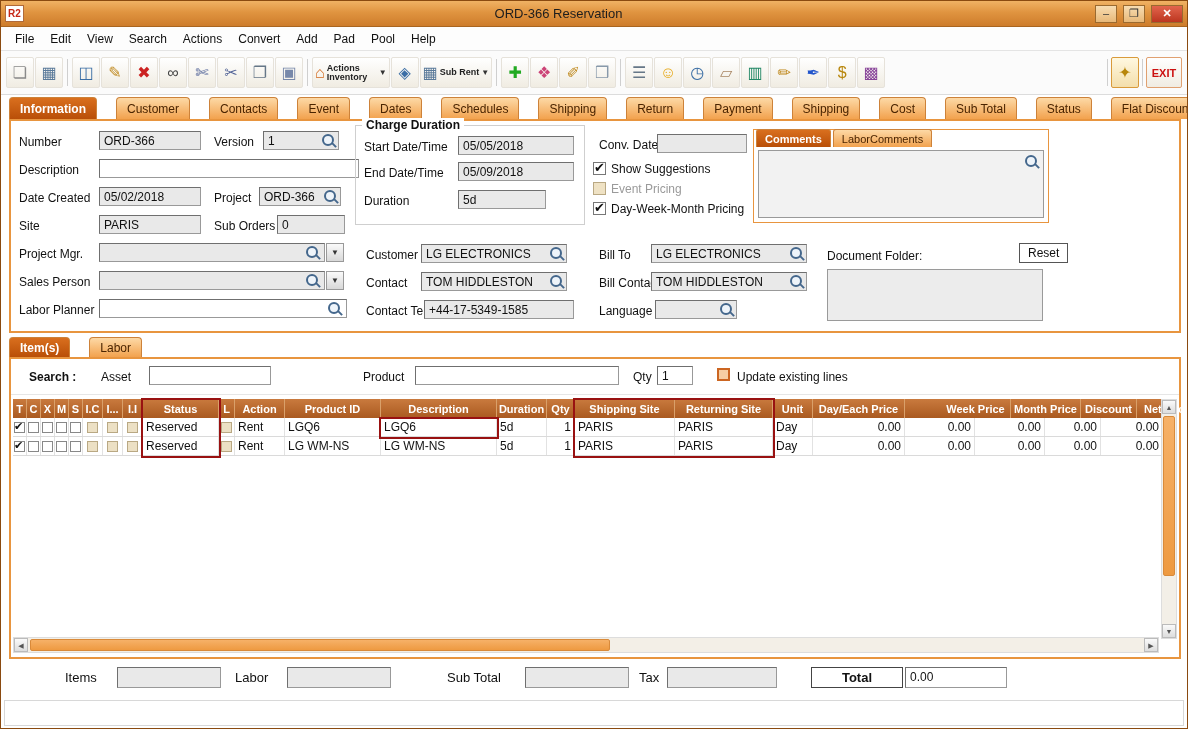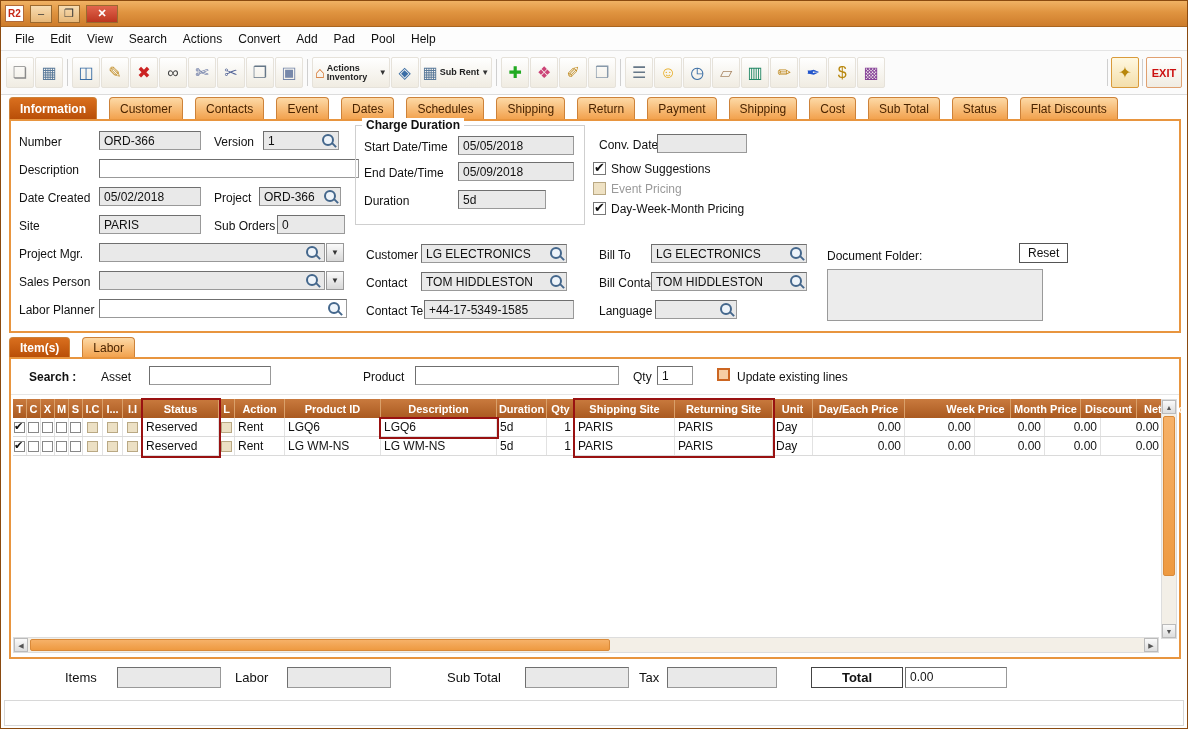--- a/index.html
+++ b/index.html
@@ -30,21 +30,21 @@
   .tbtn{min-width:28px;height:31px;border:1px solid #e6e2da;background:linear-gradient(#ffffff,#f0ece2);
     display:flex;align-items:center;justify-content:center;gap:2px;font-size:16px;border-radius:2px;padding:0 2px;cursor:default}
   .tbtn .lab{font-size:9px;font-weight:bold;color:#222;line-height:9px;text-align:left;max-width:50px}
   .tbtn .ddg{font-size:8px;color:#333}
   .tsep{width:1px;height:27px;background:#cfcfcf;margin:0 3px}
   .tbtn.hl{border:1px solid #d99a3a;background:linear-gradient(#fff8e0,#f3deab)}
   .tbtn.exit{font-size:11px;font-weight:bold;color:#cc1111;width:36px;border:1px solid #e0a070}
 
   
   .tabsrow{position:absolute;left:8px;display:flex;align-items:flex-end}
-  .tab{height:22px;display:flex;align-items:center;padding:0 10px;margin-right:12px;border:1px solid #cd8239;border-bottom:none;
+  .tab{height:22px;display:flex;align-items:center;padding:0 10px;margin-right:19px;border:1px solid #cd8239;border-bottom:none;
     border-radius:4px 4px 0 0;background:linear-gradient(#fdd9a6,#f2a24e);color:#4a2400;font-size:12px;white-space:nowrap;cursor:default}
   .tab.selected{background:linear-gradient(#d96f1e,#b94f08);color:#fff;font-weight:bold}
   .tab.small{height:20px;font-size:12px}
 
   
   .panel{position:absolute;background:#fff;border:2px solid #e8953f}
   .info-panel{top:118px;left:8px;width:1172px;height:214px}
   .items-panel{top:356px;left:8px;width:1172px;height:302px}
 
   .lbl{position:absolute;color:#111;white-space:nowrap}
@@ -113,20 +113,21 @@
 
   .statusbar{position:absolute;left:3px;right:3px;bottom:2px;height:26px;background:#fff;border:1px solid #d8d8d8}
 </style>
 </head>
 <body>
 
 <div class="window">
 
   <div class="titlebar">
     <span class="app-icon">R2</span>
+    <span class="title">ORD-366 Reservation</span>
     <span class="wc">–</span>
     <span class="wc">❐</span>
     <span class="wc close">✕</span>
   </div>
 
   <div class="menubar" id="menu-bar">
       <div class="menu-item">File</div>
       <div class="menu-item">Edit</div>
       <div class="menu-item">View</div>
       <div class="menu-item">Search</div>
@@ -301,20 +302,28 @@
     <span class="lbl" style="left:588px;top:17px">Conv. Date</span>
     <div class="fld" style="left:646px;top:13px;width:90px"></div>
 
     <span class="cb on" style="left:582px;top:41px"></span>
     <span class="lbl" style="left:600px;top:41px">Show Suggestions</span>
     <span class="cb dis" style="left:582px;top:61px"></span>
     <span class="lbl dim" style="left:600px;top:61px">Event Pricing</span>
     <span class="cb on" style="left:582px;top:81px"></span>
     <span class="lbl" style="left:600px;top:81px">Day-Week-Month Pricing</span>
 
+    <div class="comments-box">
+      <div class="ctabs" id="comments-tabs">
+          <div class="ctab selected">Comments</div>
+          <div class="ctab">LaborComments</div>
+        </div>
+      <div class="comments-area"></div>
+      <span class="mag" style="right:8px;top:24px"></span>
+    </div>
 
     <span class="lbl" style="left:816px;top:128px">Document Folder:</span>
     <button class="reset-btn" style="left:1008px;top:122px">Reset</button>
     <div class="folder-area" style="left:816px;top:148px;width:216px;height:52px"></div>
 
     <span class="lbl" style="left:355px;top:127px">Customer</span>
     <div class="fld" style="left:410px;top:123px;width:146px">LG ELECTRONICS</div>
     <span class="mag" style="left:538px;top:125px"></span>
     <span class="lbl" style="left:588px;top:127px">Bill To</span>
     <div class="fld" style="left:640px;top:123px;width:156px">LG ELECTRONICS</div>

